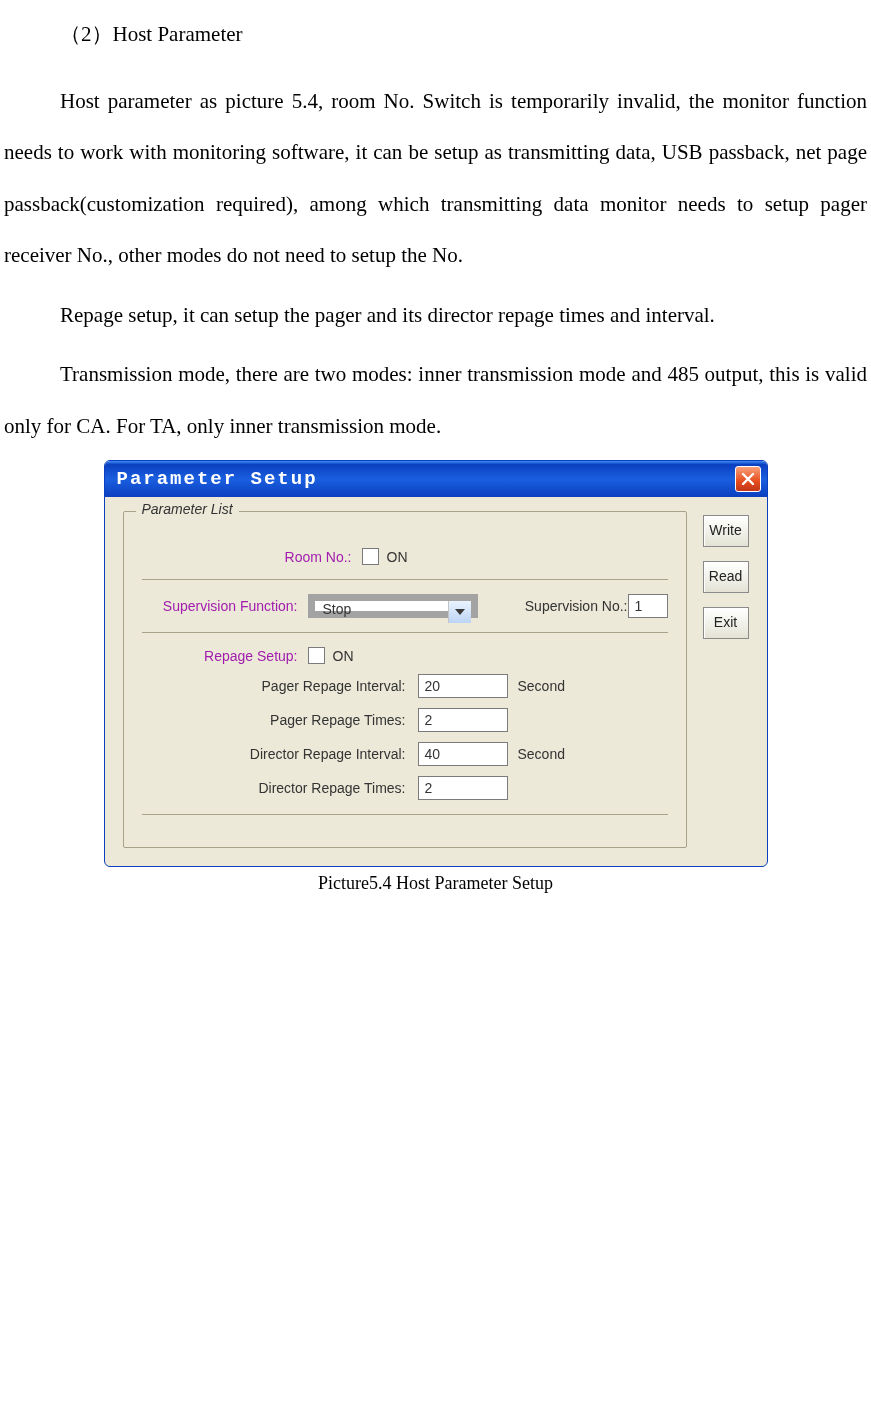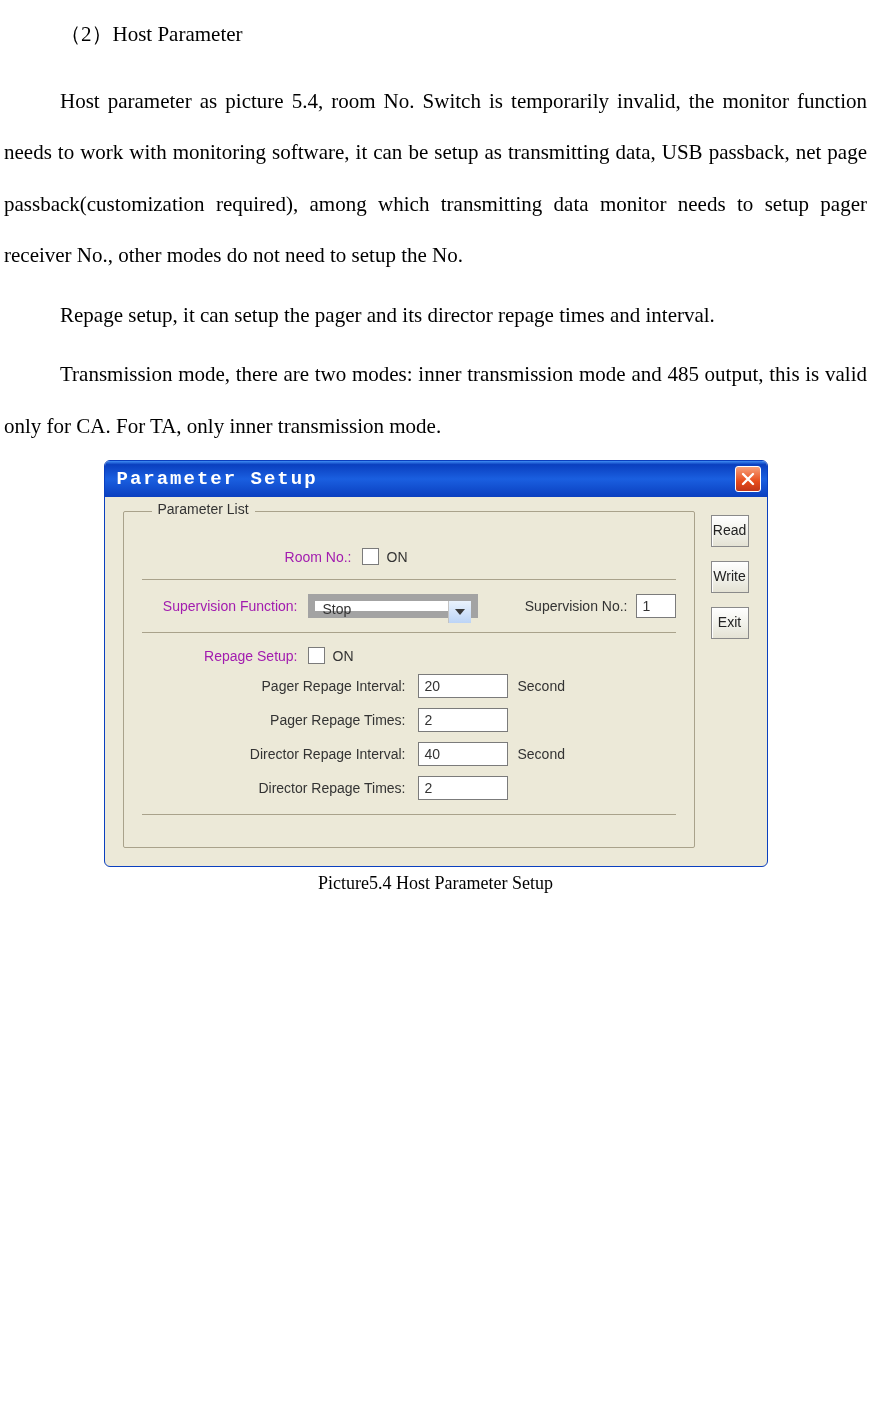--- a/index.html
+++ b/index.html
@@ -81,25 +81,26 @@
   .fieldset {
     flex: 1;
     border: 1px solid #a9a28b;
     border-radius: 2px;
     padding: 12px 18px 18px 18px;
     position: relative;
   }
   .fieldset-legend {
     position: absolute;
     top: -11px;
-    left: 28px;
+    left: 12px;
     background: #ece9d8;
     padding: 0 6px;
     font-size: 14px;
     color: #333;
+    font-style: italic;
   }
   .btn-col {
     width: 160px;
     display: flex;
     flex-direction: column;
     gap: 14px;
     padding-top: 4px;
   }
   .btn {
     height: 30px;
@@ -118,21 +119,21 @@
     margin: 12px 0;
   }
   .lbl {
     width: 210px;
     text-align: right;
     padding-right: 10px;
     color: #a21caf;
     font-size: 14px;
   }
   .lbl-wide { width: 264px; text-align: right; padding-right: 12px; }
-  .lbl2 { width: 150px; text-align: right; padding-right: 8px; }
+  .lbl2 { width: 150px; text-align: right; }
   .chk {
     width: 15px;
     height: 15px;
     border: 1px solid #7b7b7b;
     background: #fff;
     display: inline-block;
     margin-right: 8px;
   }
   .on-txt { font-size: 14px; color: #333; }
   .sep {
@@ -272,21 +273,21 @@
                 <span>2</span>
               </span>
             </div>
           </div>
 
           <hr class="sep">
 
         </div>
 
         <div class="btn-col">
+          <div class="btn">Write</div>
           <div class="btn">Read</div>
-          <div class="btn">Write</div>
           <div class="btn">Exit</div>
         </div>
       </div>
     </div>
     <div class="caption">Picture5.4    Host Parameter Setup</div>
   </div>
 </div>
 
 </body></html>

